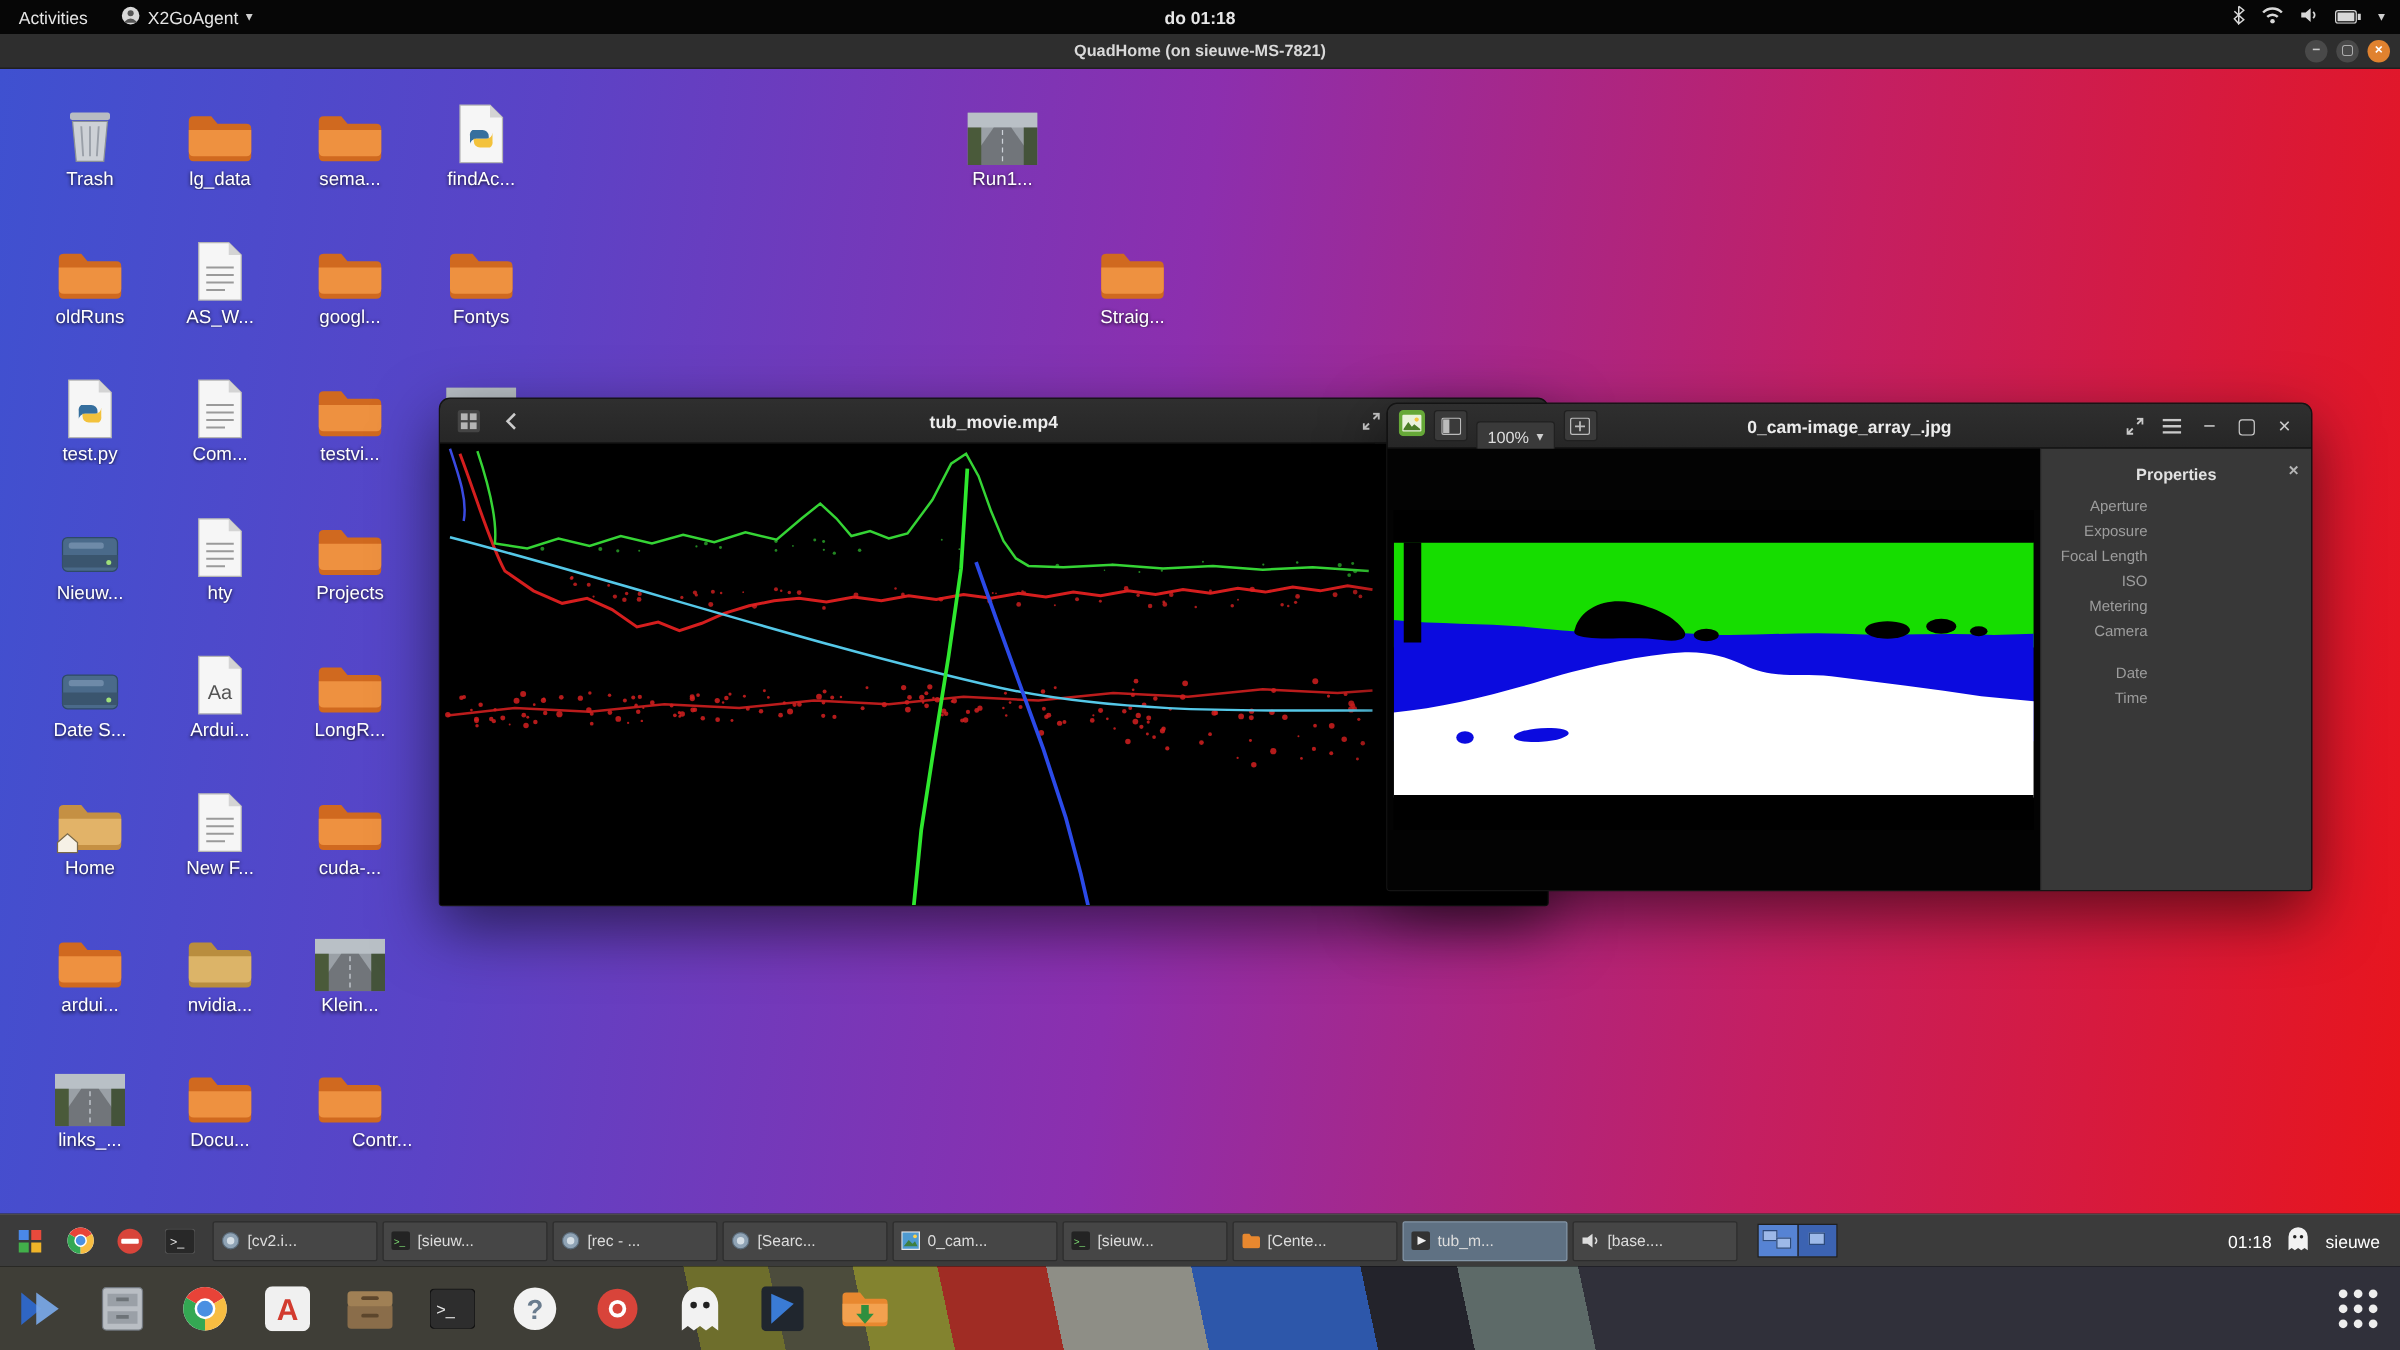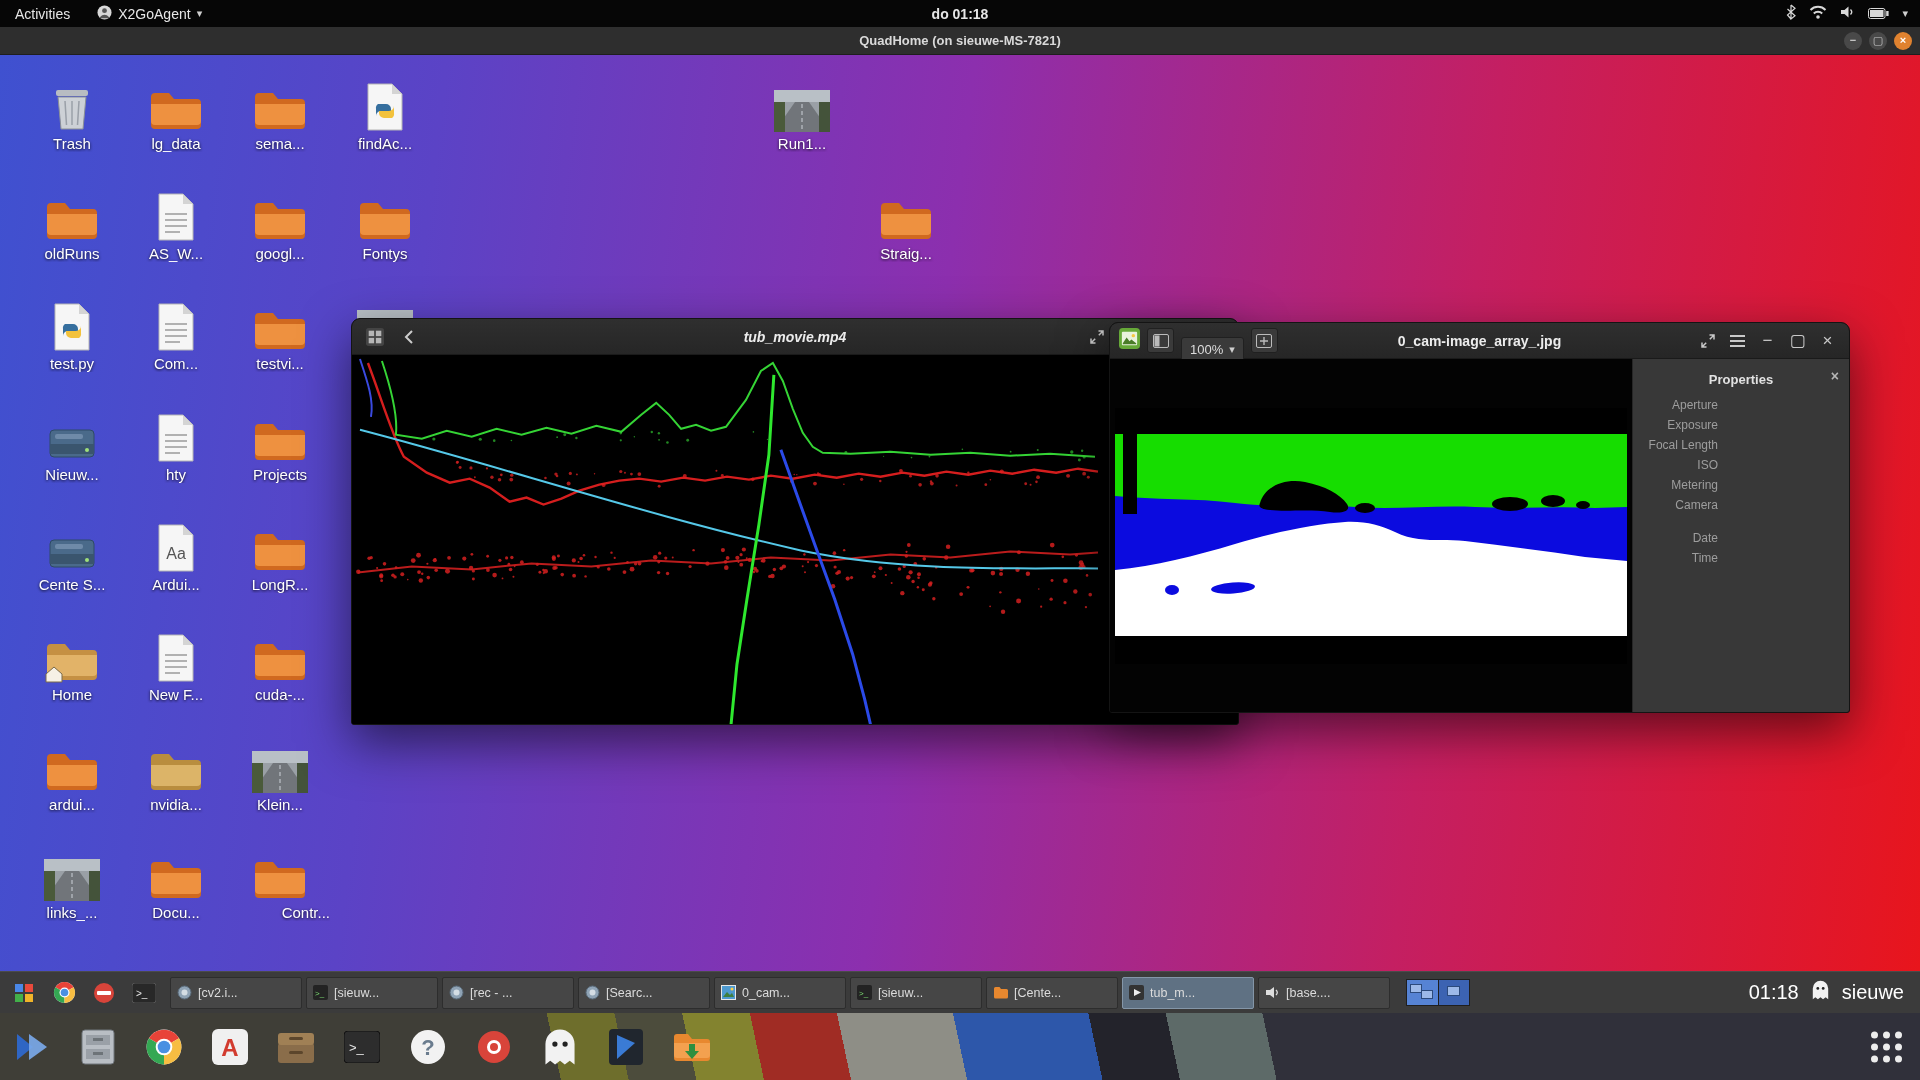--- a/index.html
+++ b/index.html
@@ -30,21 +30,21 @@
   .window{position:absolute;background:#000;border-radius:9px 9px 3px 3px;box-shadow:0 18px 50px rgba(0,0,0,.55);z-index:10;overflow:hidden;border:1px solid #141414;}
   .headerbar{height:36px;background:linear-gradient(#2f2f2f,#262626);border-bottom:1px solid #1a1a1a;display:flex;align-items:center;position:relative;color:#cfcfcf;}
   .hb-left{display:flex;align-items:center;gap:7px;padding-left:9px;}
   .hb-right{margin-left:auto;display:flex;align-items:center;gap:3px;padding-right:8px;}
   .hb-title{position:absolute;left:50%;transform:translateX(-50%);font-weight:bold;font-size:14px;color:#ececec;white-space:nowrap;}
   .hb-btn{min-width:27px;height:26px;display:flex;align-items:center;justify-content:center;border-radius:4px;color:#c9c9c9;font-size:16px;}
   .hb-btn.txt{font-size:17px;line-height:1;}
   .zoom-box{display:flex;align-items:center;gap:6px;background:#3a3a3a;border:1px solid #202020;border-radius:3px;height:25px;padding:0 8px;font-size:13px;color:#ddd;margin-top:18px;}
   .sq-btn{width:27px;height:25px;background:#3a3a3a;border:1px solid #202020;border-radius:3px;display:flex;align-items:center;justify-content:center;}
 
-  #player-window{left:351px;top:318px;width:888px;height:407px;font-style:italic;}
+  #player-window{left:351px;top:318px;width:888px;height:407px;}
   .player-canvas{position:absolute;left:0;top:36px;width:748px;height:370px;background:#000;}
   .player-canvas svg{width:100%;height:100%;display:block;}
 
   #viewer-window{left:1109px;top:322px;width:741px;height:391px;}
   .viewer-body{position:absolute;left:0;top:36px;width:739px;height:354px;display:flex;}
   .viewer-pane{width:522px;background:#030303;position:relative;}
   .seg-wrap{position:absolute;left:5px;top:49px;width:512px;height:256px;}
   .props{width:217px;background:#383838;border-left:1px solid #262626;color:#ccc;padding:8px 8px;}
   .props-header{position:relative;height:24px;display:flex;align-items:center;justify-content:center;font-weight:bold;font-size:13px;color:#e2e2e2;margin-bottom:4px;}
   .props-close{position:absolute;right:2px;top:1px;color:#b5b5b5;font-size:14px;}
@@ -59,21 +59,21 @@
   .tb-launch{width:36px;height:34px;display:flex;align-items:center;justify-content:center;border-radius:3px;}
   .tb-winlist{display:flex;gap:4px;margin-left:4px;}
   .tb-win{width:132px;height:32px;background:#464646;border:1px solid #2d2d2d;border-radius:2px;display:flex;align-items:center;gap:6px;padding:0 6px;color:#dcdcdc;font-size:12.5px;}
   .tb-win.active{background:#5f7183;border-color:#8496a8;}
   .tb-win .lbl{white-space:nowrap;overflow:hidden;}
   .tb-ic{flex:none;display:flex;}
   .pager{display:flex;margin-left:12px;border:1px solid #1f1f1f;}
   .pager-cell{width:31px;height:25px;background:#5683d4;position:relative;}
   .pager-cell.ws2{background:#3c63b2;border-left:1px solid #1f1f1f;}
   .pager-cell i{position:absolute;background:#9db9e8;border:1px solid #2c4a7c;}
-  .tb-right{margin-left:auto;display:flex;align-items:center;gap:13px;color:#fff;font-size:20px;padding-right:10px;}
+  .tb-right{margin-left:auto;display:flex;align-items:center;gap:13px;color:#fff;font-size:14px;padding-right:10px;}
 
   
   .dock{position:absolute;left:0;top:1013px;width:1920px;height:67px;z-index:30;overflow:hidden;}
   .dock-bg{position:absolute;left:0;top:0;width:1920px;height:67px;
     background:linear-gradient(78deg,#3f3e37 0%,#3f3e37 29%,#6e6e2c 29%,#6e6e2c 32.5%,#4c4c3c 32.5%,#4c4c3c 36%,#83832f 36%,#83832f 39.5%,#a02c24 39.5%,#a02c24 44%,#8e8e86 44%,#8e8e86 50%,#2d57aa 50%,#2d57aa 57%,#23232b 57%,#23232b 61%,#5d6a68 61%,#5d6a68 66%,#30303a 66%,#30303a 100%);}
   .dock-items{position:absolute;left:10px;top:0;height:67px;display:flex;align-items:center;gap:22px;}
   .dock-item{width:44px;height:44px;display:flex;align-items:center;justify-content:center;}
   .app-grid{position:absolute;right:18px;top:50%;transform:translateY(-50%);display:grid;grid-template-columns:repeat(3,7px);grid-gap:5px;}
   .app-grid i{width:7px;height:7px;background:#ededed;border-radius:50%;}
 </style>
@@ -326,21 +326,21 @@
     </div>
     <div class="desktop-icon" style="left: 22px; top: 517px;">
       <div class="di-icon">
         <svg width="50" height="40" viewBox="0 0 50 40">
           <rect x="3" y="7" width="44" height="27" rx="4" fill="#4a6a8a" stroke="#2e4a66"></rect>
           <rect x="3" y="21" width="44" height="10" fill="#3a556e"></rect>
           <circle cx="40" cy="27" r="2" fill="#9fe07a"></circle>
           <rect x="8" y="11" width="28" height="5" rx="2" fill="#6e8aa8"></rect>
         </svg>
       </div>
-      <div class="di-label">Cente S...</div>
+      <div class="di-label">Date S...</div>
     </div>
     <div class="desktop-icon" style="left: 126px; top: 517px;">
       <div class="di-icon">
         <svg width="40" height="50" viewBox="0 0 40 50">
           <path d="M3 2 h24 l10 10 v36 h-34 z" fill="#f6f6f6" stroke="#b5b5b5"></path>
           <path d="M27 2 l10 10 h-10 z" fill="#d4d4d4"></path>
           <text x="20" y="36" text-anchor="middle" font-size="16" fill="#555">Aa</text>
         </svg>
       </div>
       <div class="di-label">Ardui...</div>

